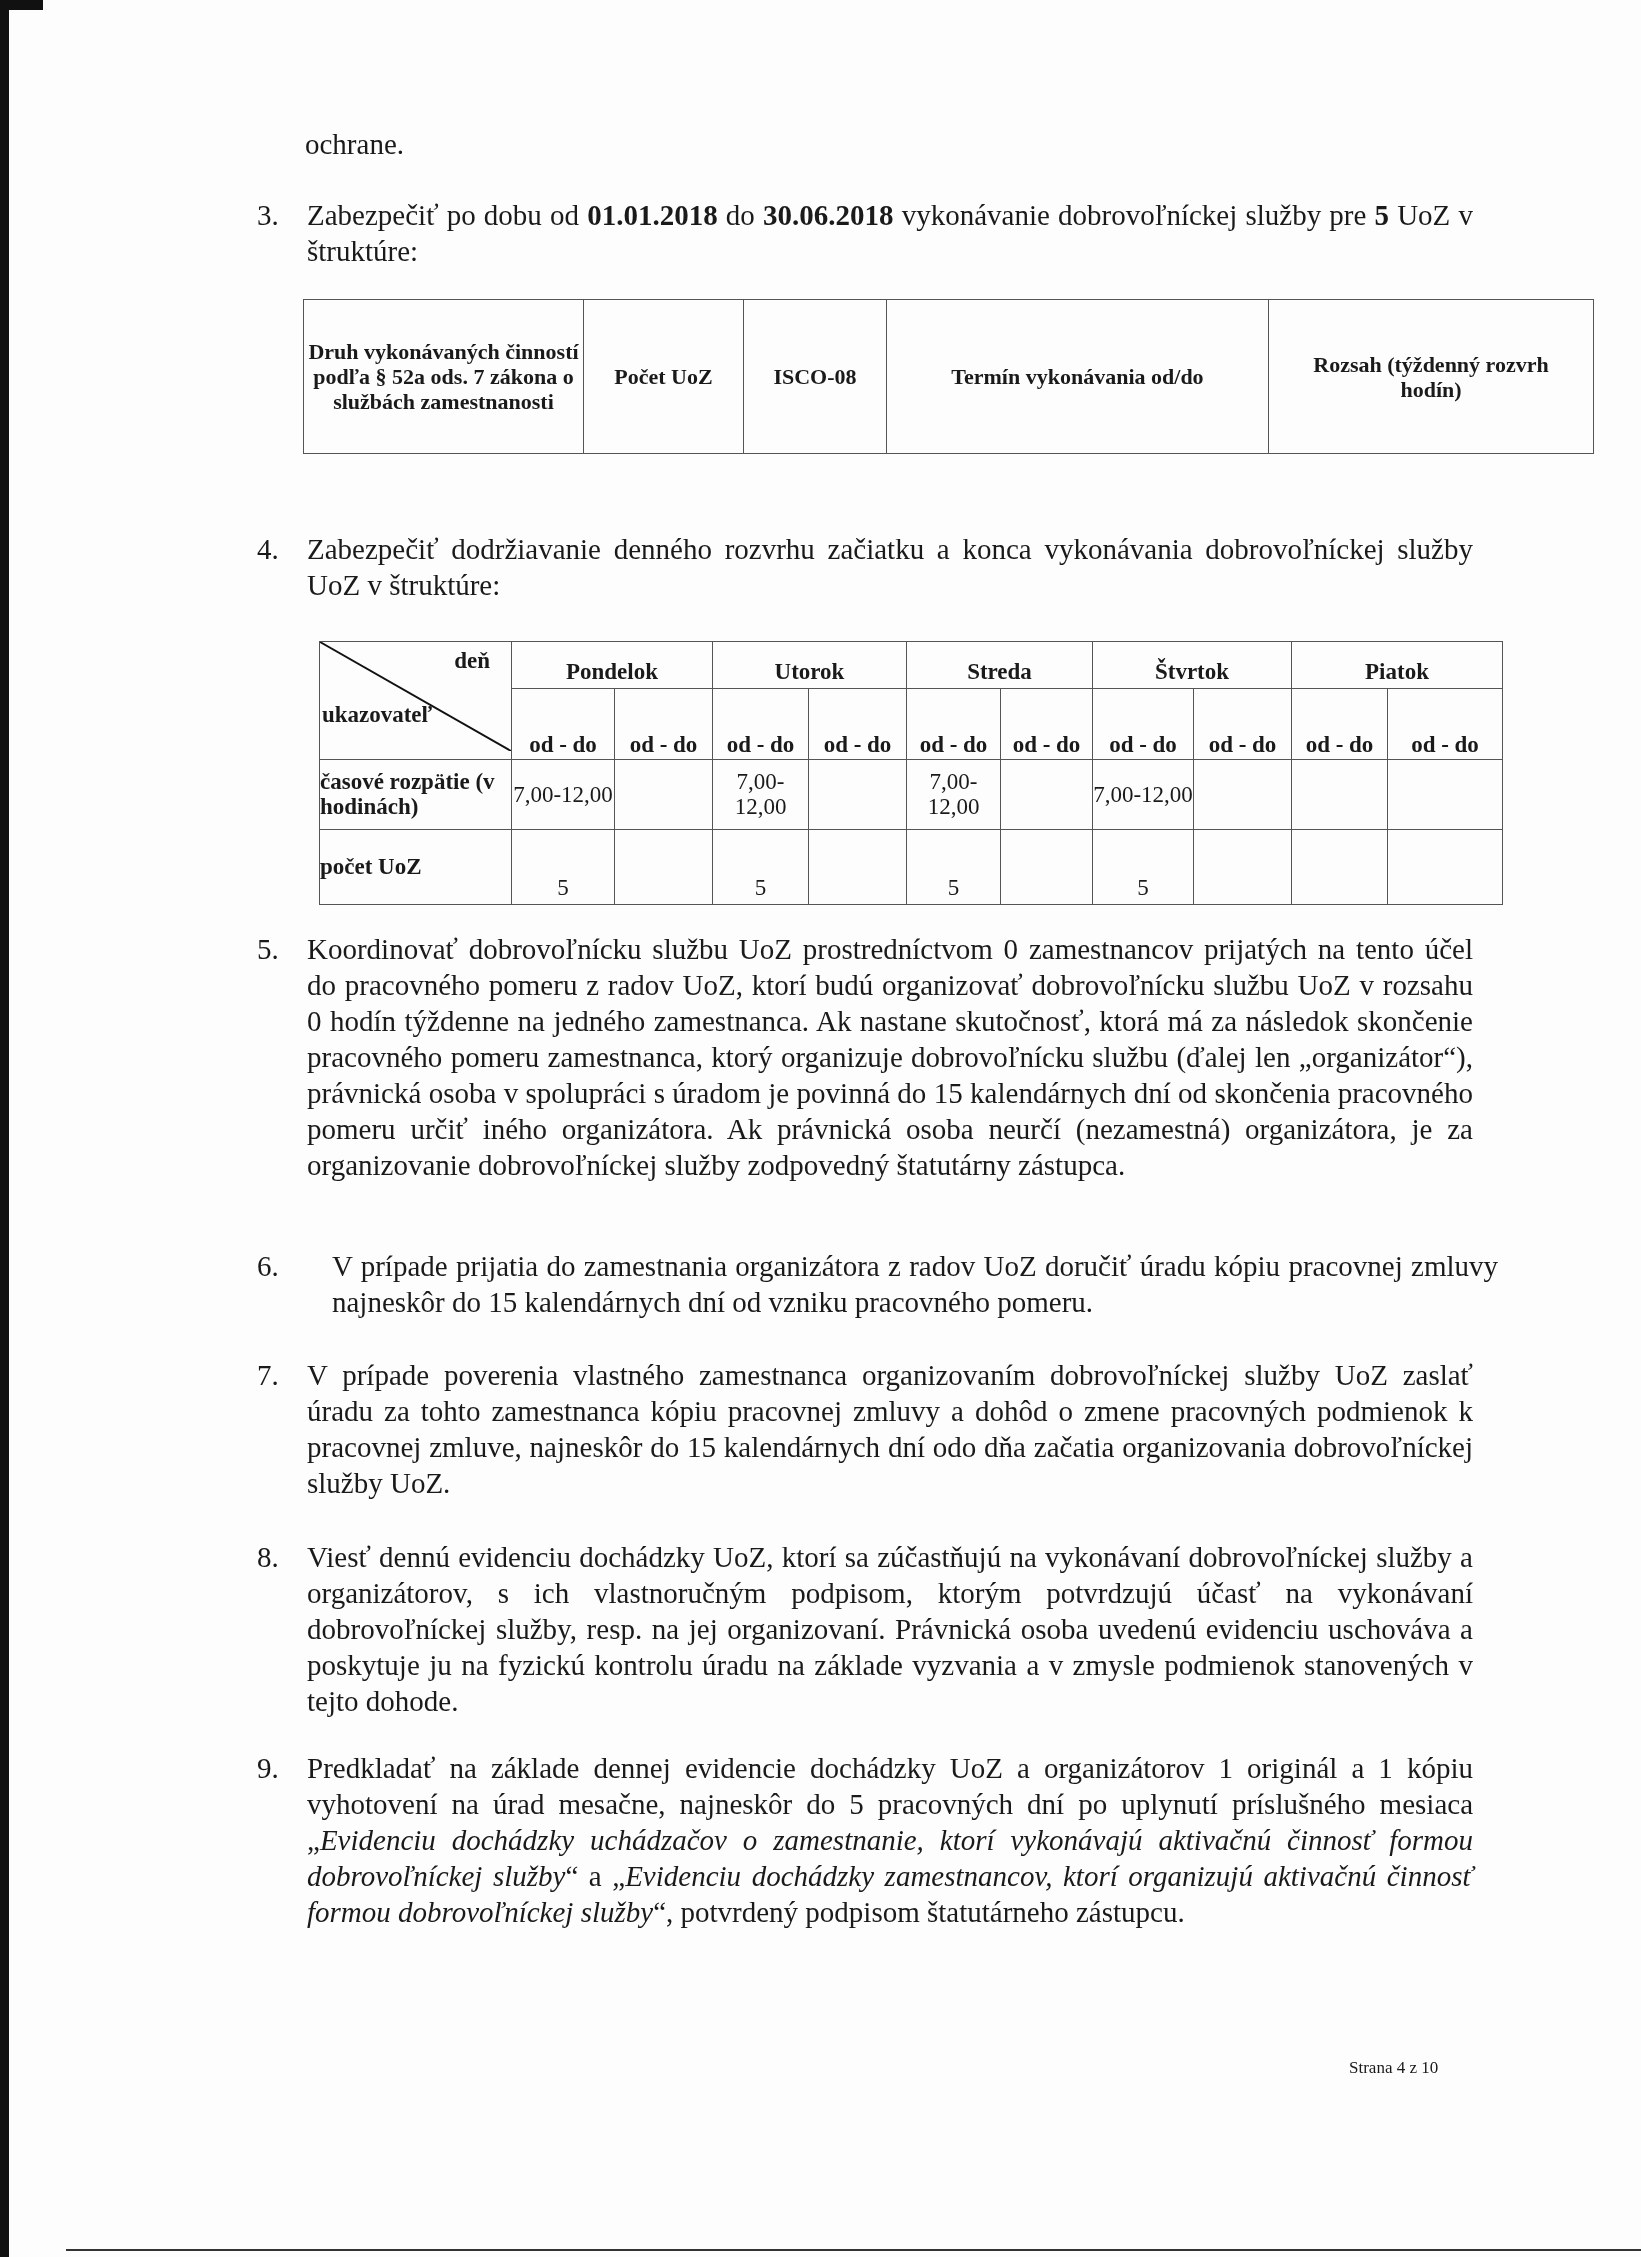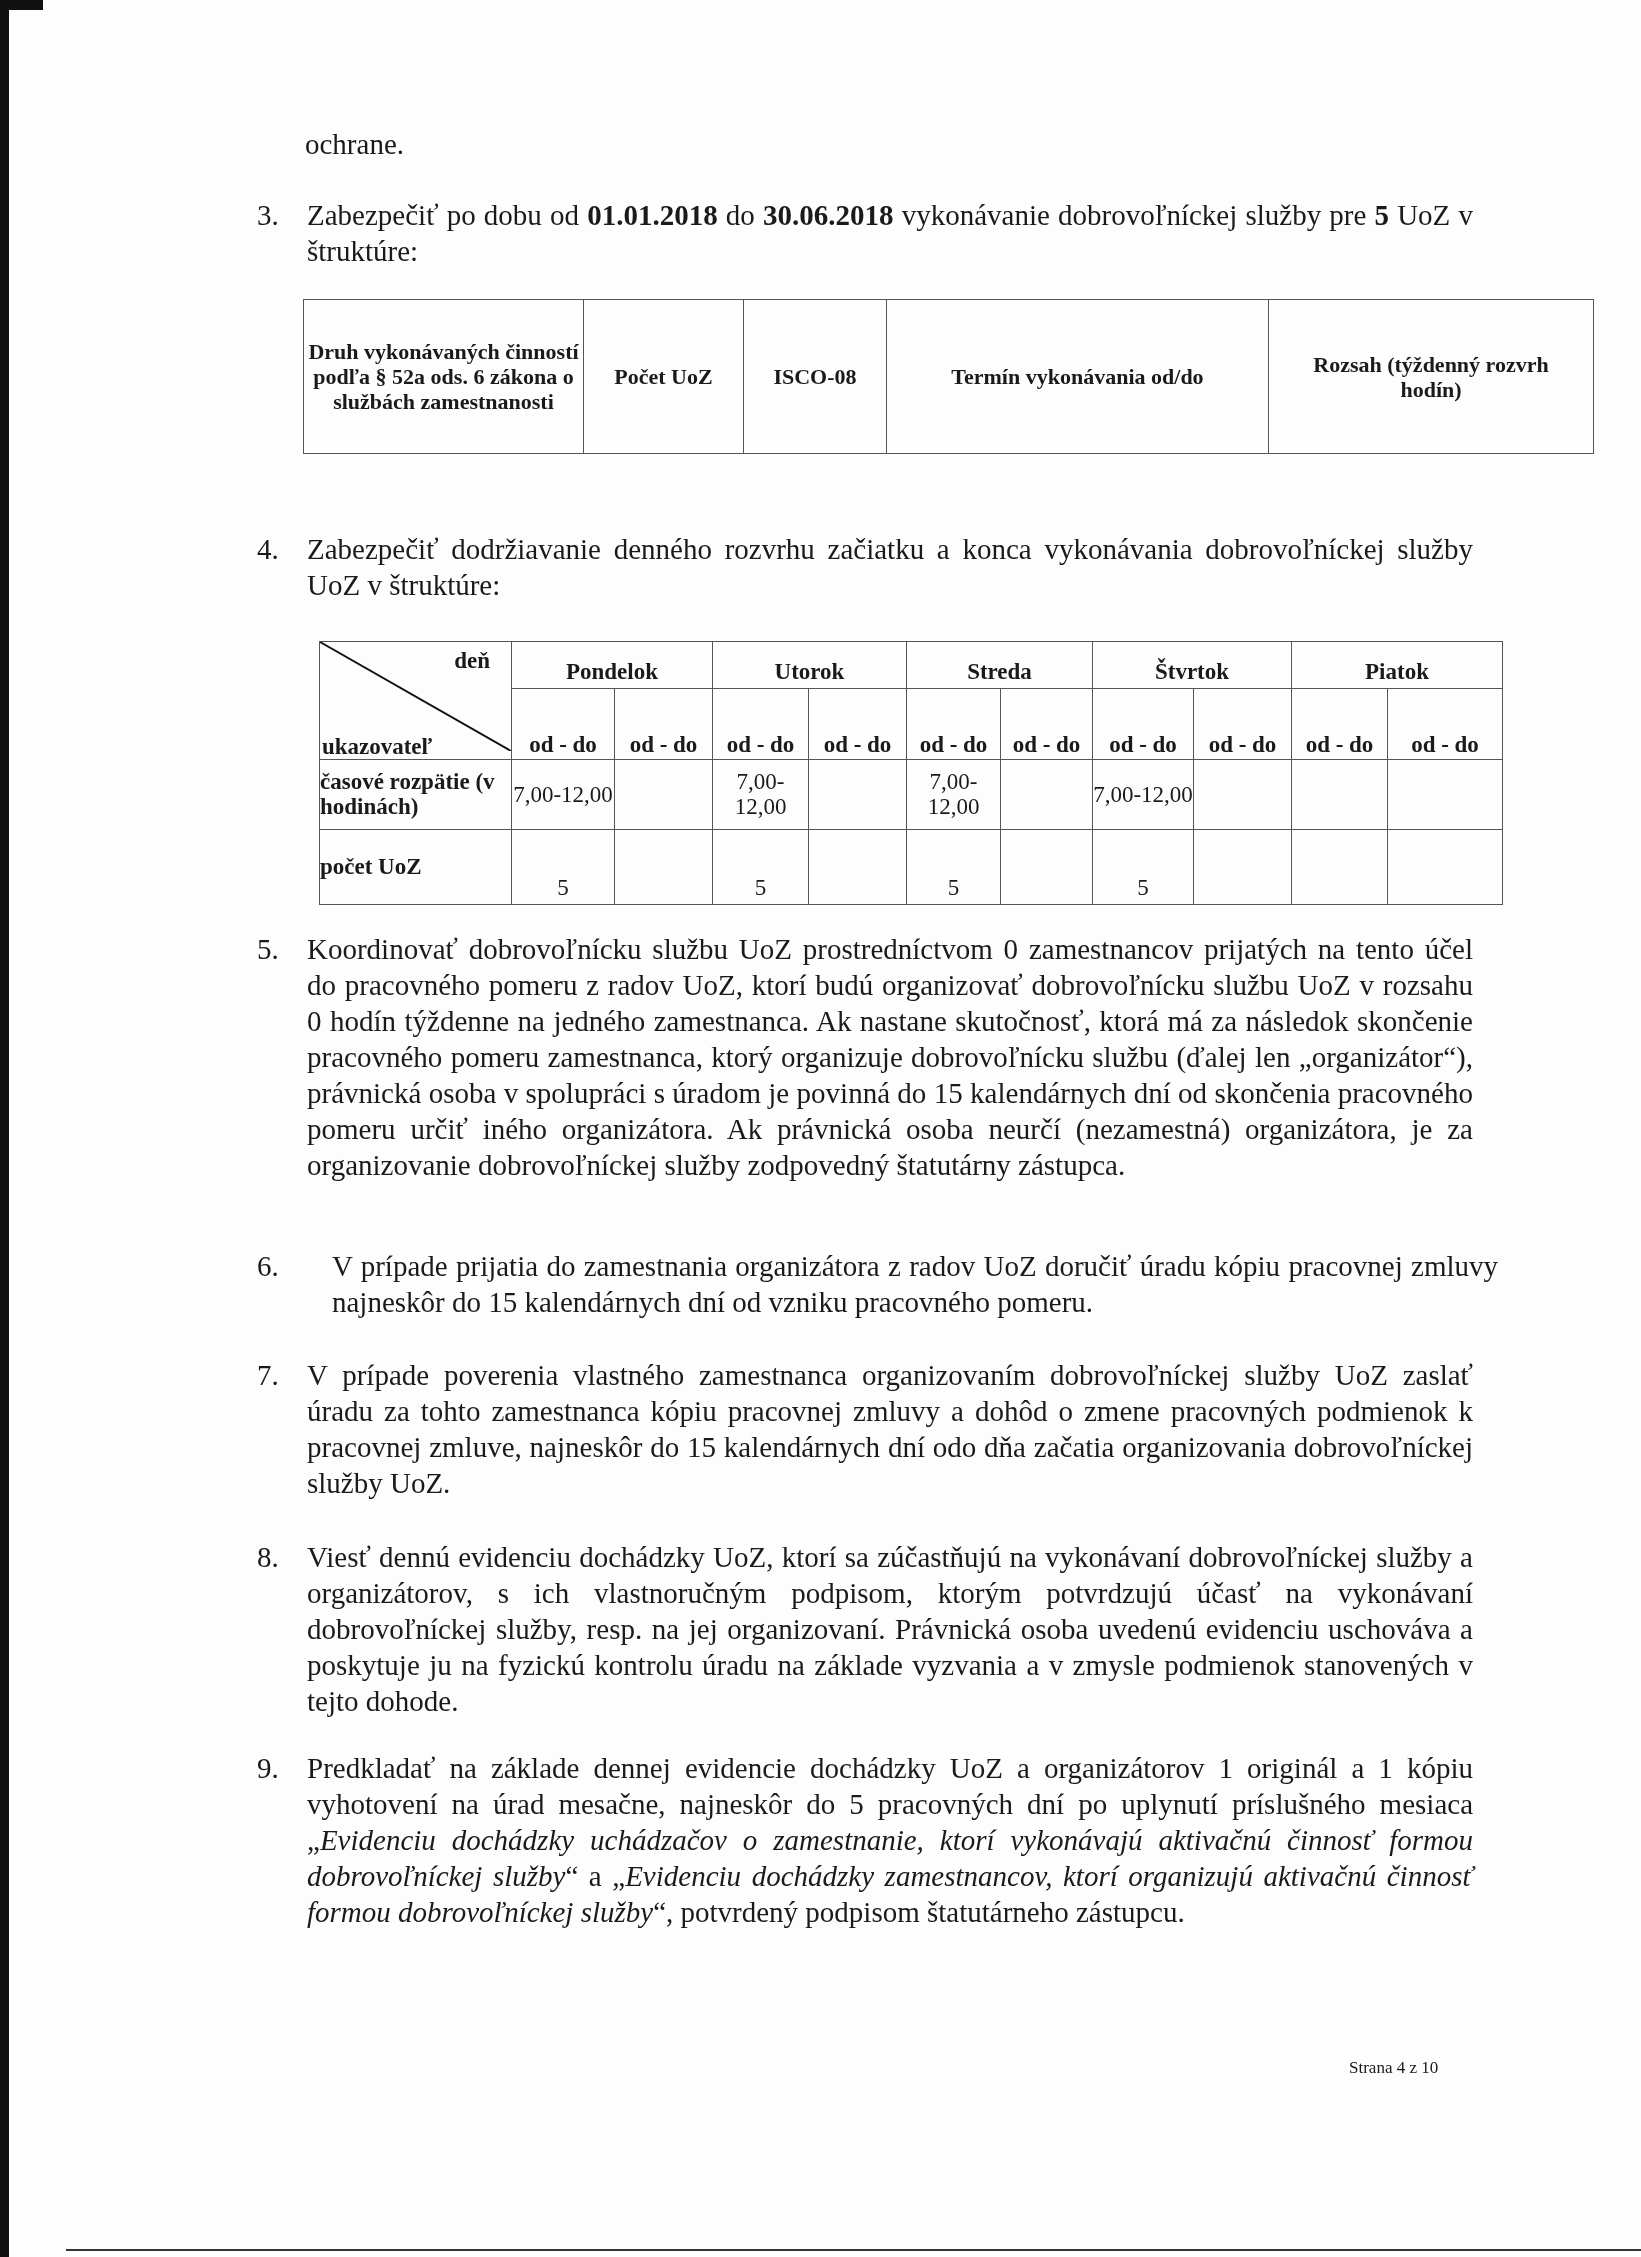--- a/index.html
+++ b/index.html
@@ -31,40 +31,40 @@
   #t2 { left: 319px; top: 641px; border-radius: 15px; }
   #t2 td { font-size: 23px; line-height: 25px; }
   #t2 .day { font-weight: bold; height: 42px; vertical-align: bottom; padding-bottom: 3.9px; }
   #t2 .odo { font-weight: bold; height: 68px; vertical-align: bottom; padding-bottom: 1.9px; }
   #t2 .lbl { font-weight: bold; text-align: left; }
   #t2 .time { height: 69px; font-size: 23px; }
   #t2 .cnt { height: 70px; vertical-align: bottom; padding-bottom: 3.9px; }
   .diag { position: relative; height: 109px; }
   .diag svg { position: absolute; left: 0; top: 0; }
   .diag .den { position: absolute; right: 21px; top: 5.8px; font-weight: bold; font-size: 23px; }
-  .diag .uk { position: absolute; left: 1.9px; top: 60px; font-weight: bold; font-size: 23px; margin-top: 32px; }
+  .diag .uk { position: absolute; left: 1.9px; top: 60px; font-weight: bold; font-size: 23px; }
   .footer { position: absolute; left: 1349px; top: 2058px; font-size: 17px; font-family: "Liberation Serif", serif; }
 </style>
 </head>
 <body>
 
 <div class="scan-edge-left"></div>
 <div class="scan-edge-top"></div>
 
 <div class="text" style="left:305px; top:126px;">ochrane.</div>
 
 <div class="num" style="top:197px;">3.</div>
 <div class="para" style="top:197px;">
   <span>Zabezpečiť po dobu od </span><span class="b">01.01.2018</span><span> do </span><span class="b">30.06.2018</span><span> vykonávanie dobrovoľníckej služby pre </span><span class="b">5</span><span> UoZ v štruktúre:</span>
 </div>
 
 <table id="t1">
   <tbody>
       <tr>
-    <td class="h" style="width:279px; height:153px;">Druh vykonávaných činností podľa § 52a ods. 6 zákona o službách zamestnanosti</td>
+    <td class="h" style="width:279px; height:153px;">Druh vykonávaných činností podľa § 52a ods. 7 zákona o službách zamestnanosti</td>
     <td class="h" style="width:159px;">Počet UoZ</td>
     <td class="h" style="width:142px;">ISCO-08</td>
     <td class="h" style="width:323px; padding:0 29px;">Termín vykonávania od/do</td>
     <td class="h" style="width:266px; padding:0 29px;">Rozsah (týždenný rozvrh hodín)</td>
   </tr>
 </tbody>
   </table>
 
 <div class="num" style="top:531px;">4.</div>
 <div class="para" style="top:531px;">Zabezpečiť dodržiavanie denného rozvrhu začiatku a konca vykonávania dobrovoľníckej služby UoZ v štruktúre:</div>

